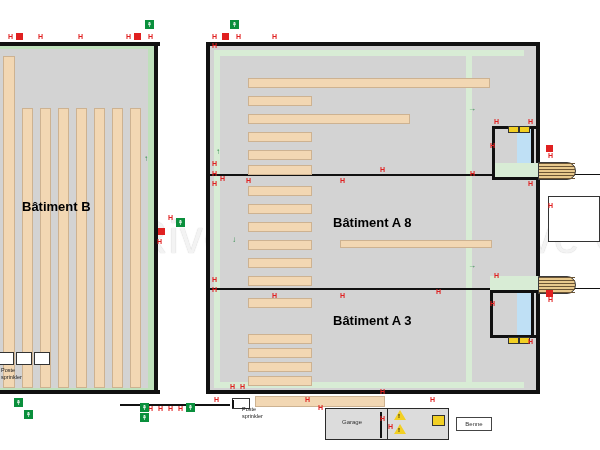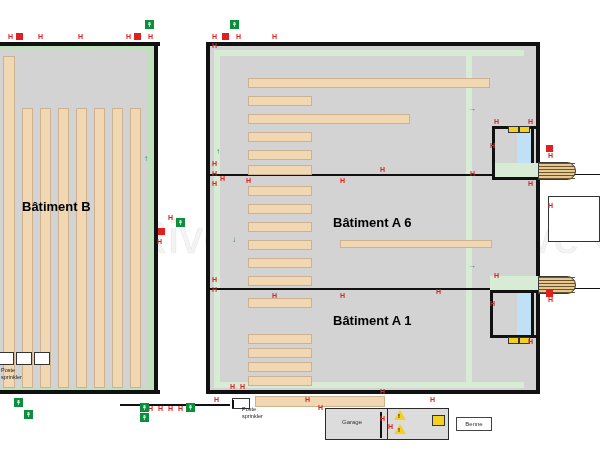--- a/index.html
+++ b/index.html
@@ -158,28 +158,28 @@
   <div class="rack" style="left:248px;top:150px;width:62px;height:8px;"></div>
   <div class="rack" style="left:248px;top:165px;width:62px;height:8px;"></div>
 
   <div class="rack" style="left:248px;top:186px;width:62px;height:8px;"></div>
   <div class="rack" style="left:248px;top:204px;width:62px;height:8px;"></div>
   <div class="rack" style="left:248px;top:222px;width:62px;height:8px;"></div>
   <div class="rack" style="left:248px;top:240px;width:62px;height:8px;"></div>
   <div class="rack" style="left:248px;top:258px;width:62px;height:8px;"></div>
   <div class="rack" style="left:248px;top:276px;width:62px;height:8px;"></div>
   <div class="rack" style="left:340px;top:240px;width:150px;height:6px;"></div>
-  <div class="bldg-label" style="left:333px;top:215px;">Bâtiment A 6</div>
+  <div class="bldg-label" style="left:333px;top:215px;">Bâtiment A 8</div>
 
   <div class="rack" style="left:248px;top:298px;width:62px;height:8px;"></div>
   <div class="rack" style="left:248px;top:334px;width:62px;height:8px;"></div>
   <div class="rack" style="left:248px;top:348px;width:62px;height:8px;"></div>
   <div class="rack" style="left:248px;top:362px;width:62px;height:8px;"></div>
   <div class="rack" style="left:248px;top:376px;width:62px;height:8px;"></div>
-  <div class="bldg-label" style="left:333px;top:313px;">Bâtiment A 1</div>
+  <div class="bldg-label" style="left:333px;top:313px;">Bâtiment A 3</div>
 
   <div class="wall" style="left:492px;top:126px;width:46px;height:3px;"></div>
   <div class="wall" style="left:492px;top:126px;width:3px;height:54px;"></div>
   <div class="greyfill" style="left:495px;top:129px;width:20px;height:34px;"></div>
   <div class="bluefill" style="left:517px;top:129px;width:14px;height:34px;"></div>
   <div class="wall" style="left:531px;top:126px;width:3px;height:40px;"></div>
   <div class="greenband" style="left:495px;top:163px;width:46px;height:14px;"></div>
   <div class="wall" style="left:492px;top:177px;width:49px;height:3px;"></div>
   <div class="yellowstrip" style="left:508px;top:126px;width:9px;height:5px;"></div>
   <div class="yellowstrip" style="left:519px;top:126px;width:9px;height:5px;"></div>

